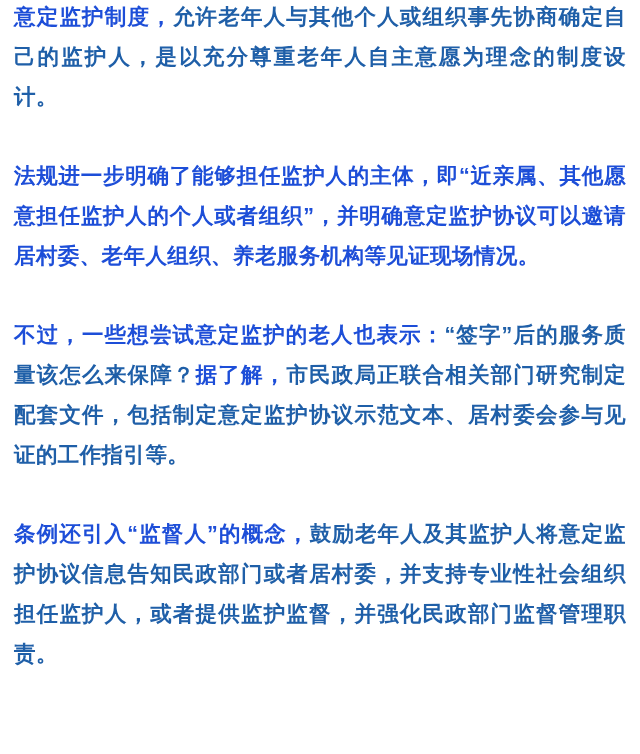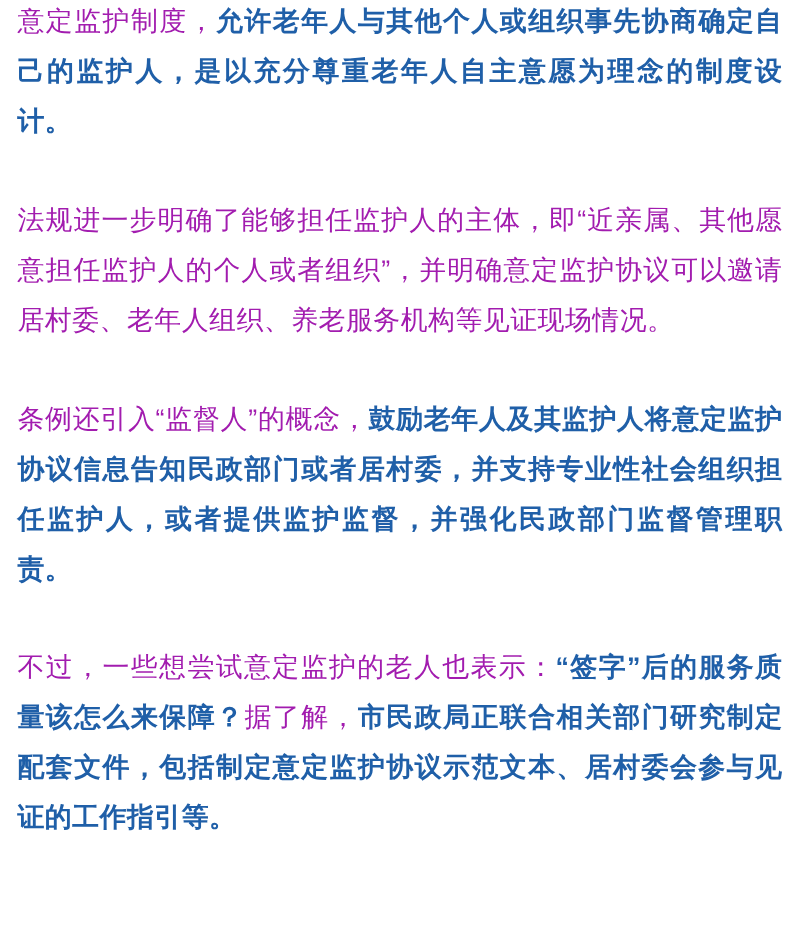--- a/index.html
+++ b/index.html
@@ -27,40 +27,40 @@
     word-break: break-all;
   }
   .para + .para {
     margin-top: 39px;
   }
   
   #p1 {
     margin-top: -3px;
   }
   .plain {
-    color: #a21caf;
-    font-weight: normal;
+    color: #1d4ed8;
+    font-weight: bold;
   }
   .hl {
     color: #1f5fa8;
     font-weight: bold;
   }
 </style>
 </head>
 <body>
 
 <div id="article">
   <p class="para" id="p1">
     <span class="plain">意定监护制度，</span><span class="hl">允许老年人与其他个人或组织事先协商确定自己的监护人，是以充分尊重老年人自主意愿为理念的制度设计。</span>
   </p>
 
   <p class="para" id="p2">
     <span class="plain">法规进一步明确了能够担任监护人的主体，即“近亲属、其他愿意担任监护人的个人或者组织”，并明确意定监护协议可以邀请居村委、老年人组织、养老服务机构等见证现场情况。</span>
   </p>
 
+  <p class="para" id="p4">
+    <span class="plain">不过，一些想尝试意定监护的老人也表示：</span><span class="hl">“签字”后的服务质量该怎么来保障？</span><span class="plain">据了解，</span><span class="hl">市民政局正联合相关部门研究制定配套文件，包括制定意定监护协议示范文本、居村委会参与见证的工作指引等。</span>
+  </p>
+
   <p class="para" id="p3">
     <span class="plain">条例还引入“监督人”的概念，</span><span class="hl">鼓励老年人及其监护人将意定监护协议信息告知民政部门或者居村委，并支持专业性社会组织担任监护人，或者提供监护监督，并强化民政部门监督管理职责。</span>
-  </p>
-
-  <p class="para" id="p4">
-    <span class="plain">不过，一些想尝试意定监护的老人也表示：</span><span class="hl">“签字”后的服务质量该怎么来保障？</span><span class="plain">据了解，</span><span class="hl">市民政局正联合相关部门研究制定配套文件，包括制定意定监护协议示范文本、居村委会参与见证的工作指引等。</span>
   </p>
 </div>
 
 </body></html>

